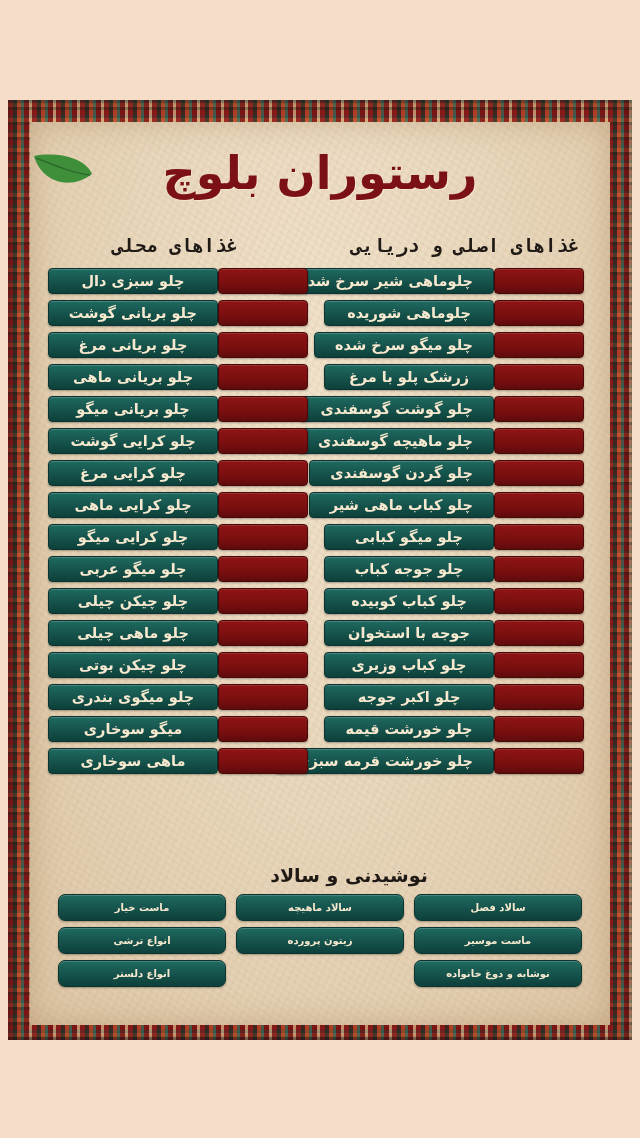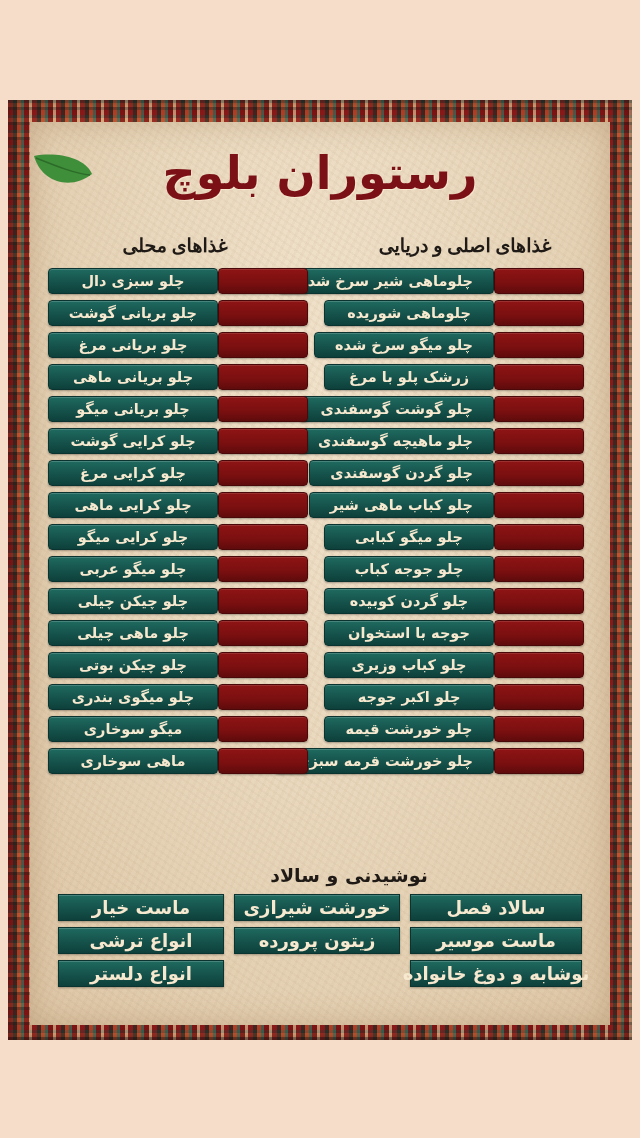--- a/index.html
+++ b/index.html
@@ -109,21 +109,21 @@
     direction: rtl;
     display: flex;
     z-index: 5;
   }
   .section-heads > div {
     width: 50%;
     text-align: center;
     font-size: 19px;
     font-weight: bold;
     color: #1f1a16;
-    font-family: Liberation Serif, serif;
+    font-family: Liberation Mono, monospace;
   }
 
   .columns {
     position: absolute;
     top: 146px;
     left: 0;
     width: 100%;
     direction: rtl;
     display: flex;
     justify-content: space-between;
@@ -195,23 +195,23 @@
     padding: 0 28px;
     box-sizing: border-box;
     z-index: 5;
   }
   .drink-col { width: 172px; }
   .drink-item {
     height: 25px;
     margin-bottom: 6px;
     background: linear-gradient(180deg, #1f6a60 0%, #145049 60%, #0e403b 100%);
     border: 1px solid #0b332f;
-    border-radius: 0;
+    border-radius: 7px;
     color: #f7e9cf;
-    font-size: 18px;
+    font-size: 10px;
     font-weight: bold;
     display: flex;
     align-items: center;
     justify-content: center;
     box-shadow: inset 0 1px 0 rgba(255,255,255,.18), 0 1px 2px rgba(0,0,0,.3);
     white-space: nowrap;
   }
 </style>
 </head>
 <body>
@@ -271,21 +271,21 @@
           <div class="row">
             <div class="price"></div>
             <div class="name">چلو میگو کبابی</div>
           </div>
           <div class="row">
             <div class="price"></div>
             <div class="name">چلو جوجه کباب</div>
           </div>
           <div class="row">
             <div class="price"></div>
-            <div class="name">چلو گردن کوبیده</div>
+            <div class="name">چلو کباب کوبیده</div>
           </div>
           <div class="row">
             <div class="price"></div>
             <div class="name">جوجه با استخوان</div>
           </div>
           <div class="row">
             <div class="price"></div>
             <div class="name">چلو کباب وزیری</div>
           </div>
           <div class="row">
@@ -371,21 +371,21 @@
 
     <div class="drinks-head">نوشیدنی و سالاد</div>
 
     <div class="drinks" id="drinks">
         <div class="drink-col">
           <div class="drink-item">سالاد فصل</div>
           <div class="drink-item">ماست موسیر</div>
           <div class="drink-item">نوشابه و دوغ خانواده</div>
         </div>
         <div class="drink-col">
-          <div class="drink-item">خورشت شیرازی</div>
+          <div class="drink-item">سالاد ماهیچه</div>
           <div class="drink-item">زیتون پرورده</div>
         </div>
         <div class="drink-col">
           <div class="drink-item">ماست خیار</div>
           <div class="drink-item">انواع ترشی</div>
           <div class="drink-item">انواع دلستر</div>
         </div>
       </div>
 
   </div>

